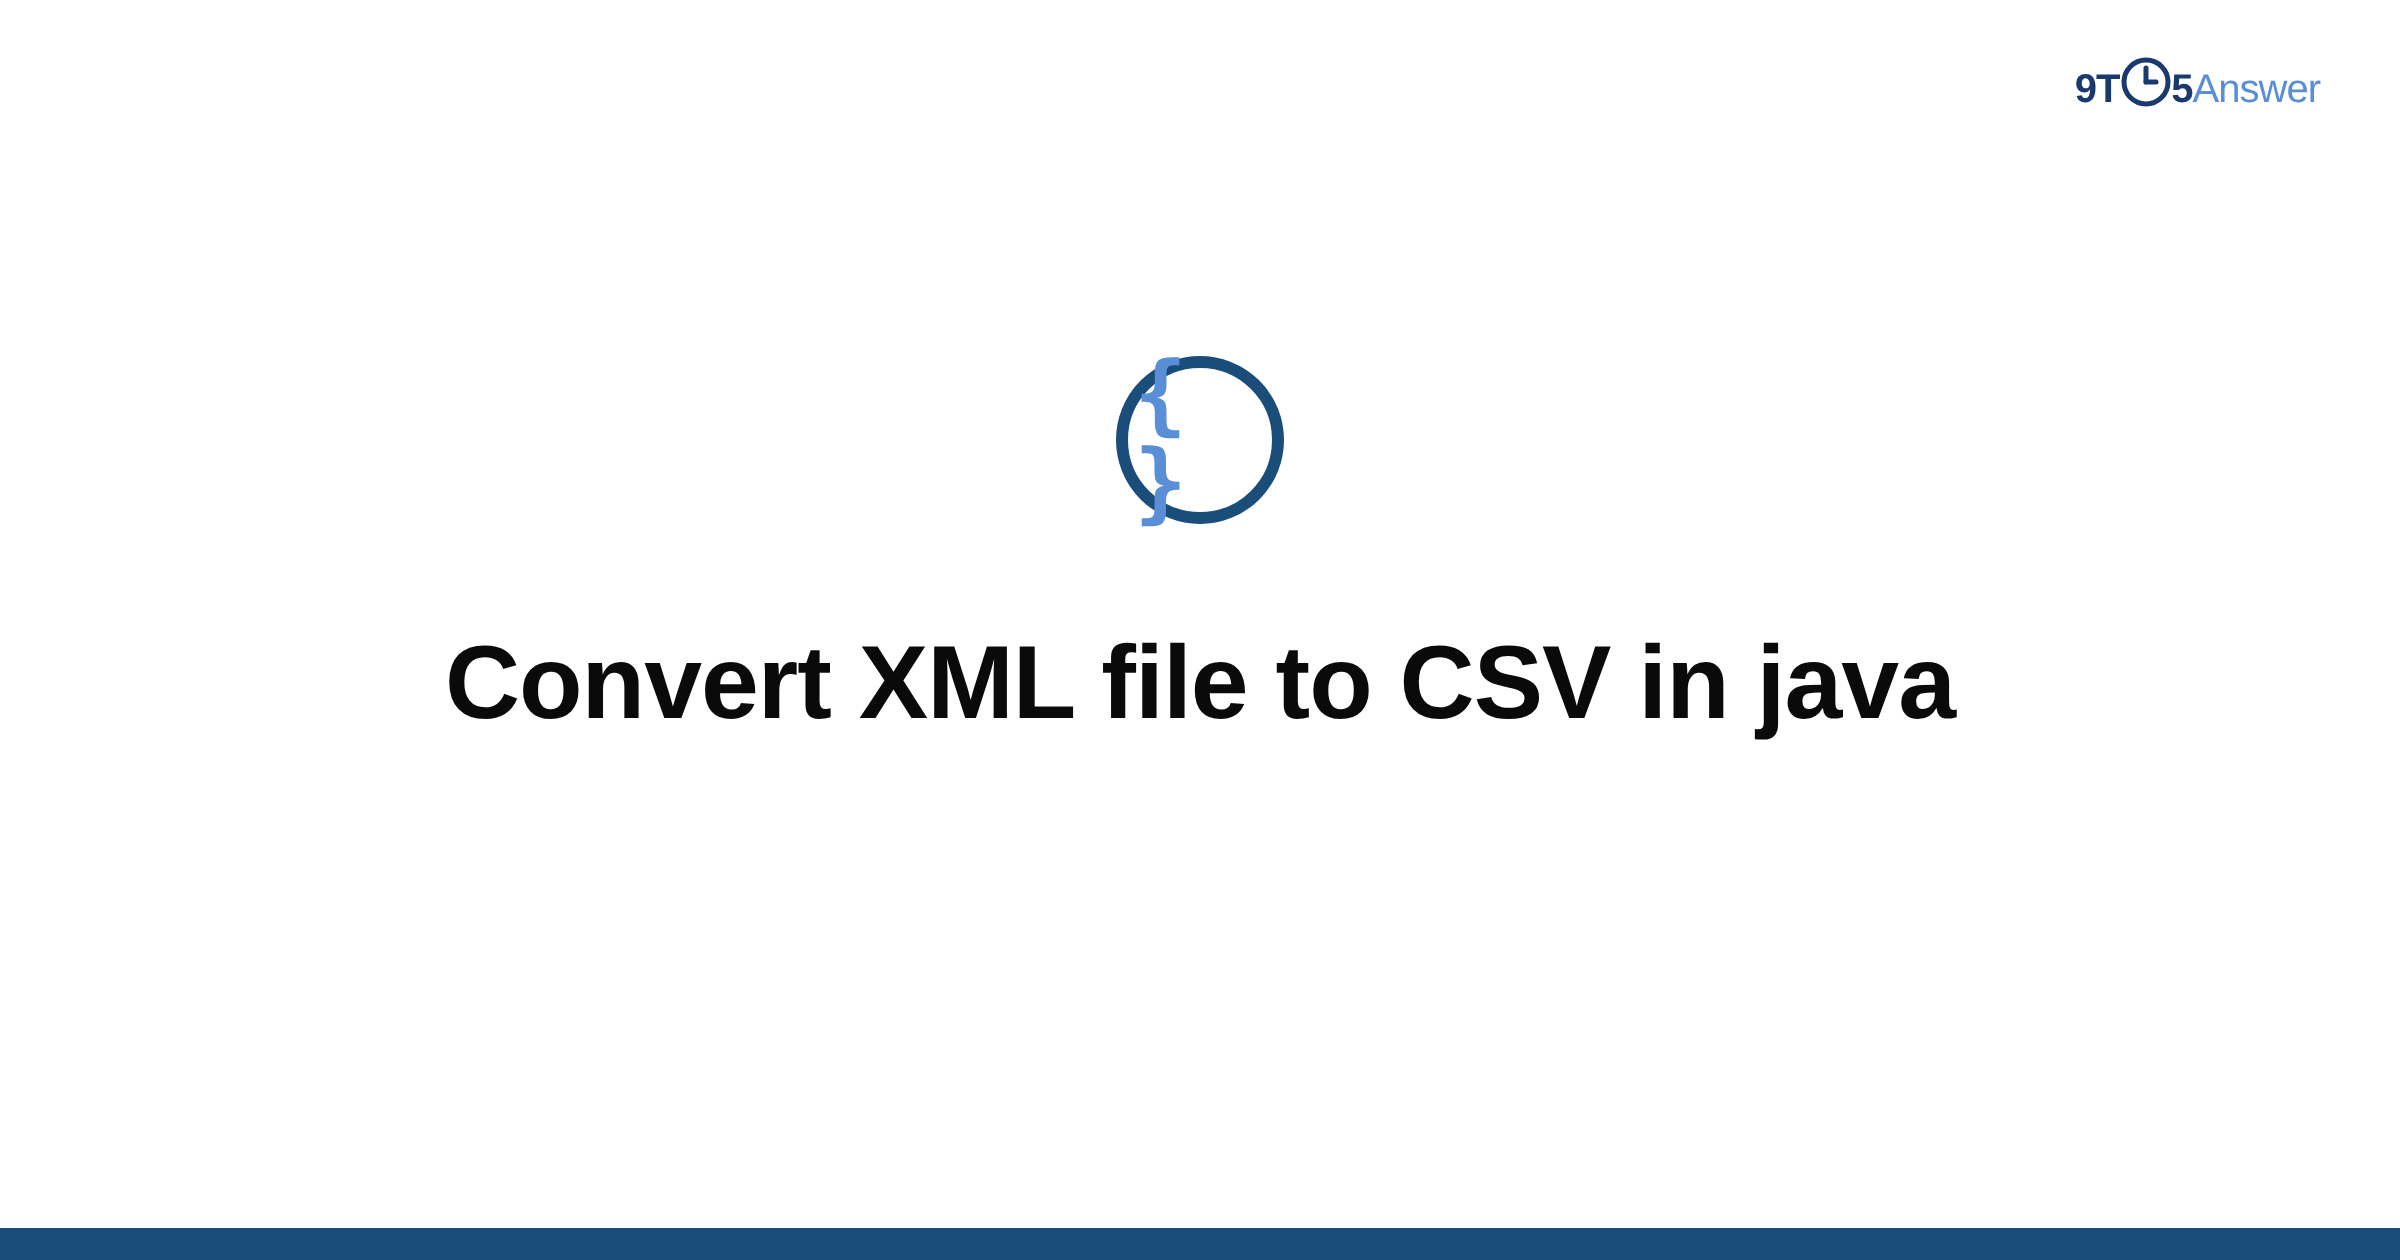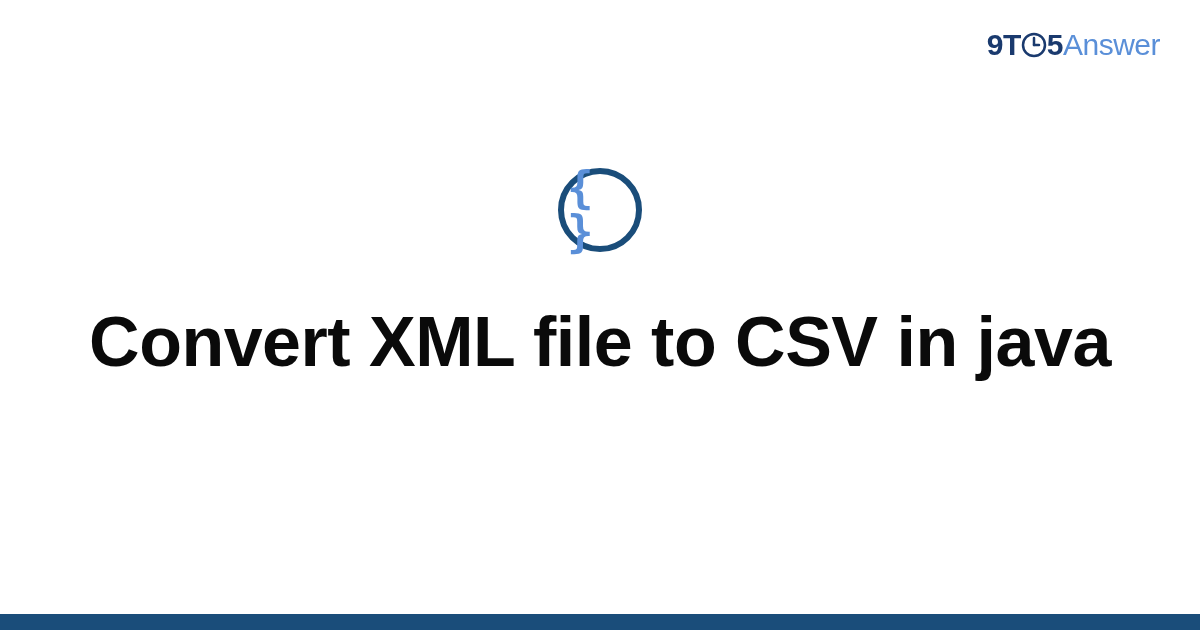--- a/index.html
+++ b/index.html
@@ -12,21 +12,21 @@
       height: 630px;
       background: #ffffff;
       font-family: Arial, Helvetica, sans-serif;
       position: relative;
       overflow: hidden;
     }
     .brand {
       position: absolute;
       top: 28px;
       right: 40px;
-      font-size: 30px;
+      font-size: 20px;
       font-weight: 500;
       letter-spacing: -0.5px;
     }
     .brand .nine {
       color: #1a3a6e;
       font-weight: 600;
     }
     .brand .t {
       color: #1a3a6e;
       font-weight: 600;
@@ -70,21 +70,21 @@
     .braces {
       font-size: 44px;
       font-weight: 700;
       color: #5a8fd8;
       letter-spacing: 6px;
       line-height: 1;
       transform: translateX(3px);
       font-family: 'Consolas', 'Monaco', monospace;
     }
     .title {
-      font-size: 70px;
+      font-size: 52px;
       font-weight: 700;
       color: #0a0a0a;
       text-align: center;
       letter-spacing: -0.5px;
     }
     .footer-bar {
       position: absolute;
       bottom: 0;
       left: 0;
       width: 100%;

